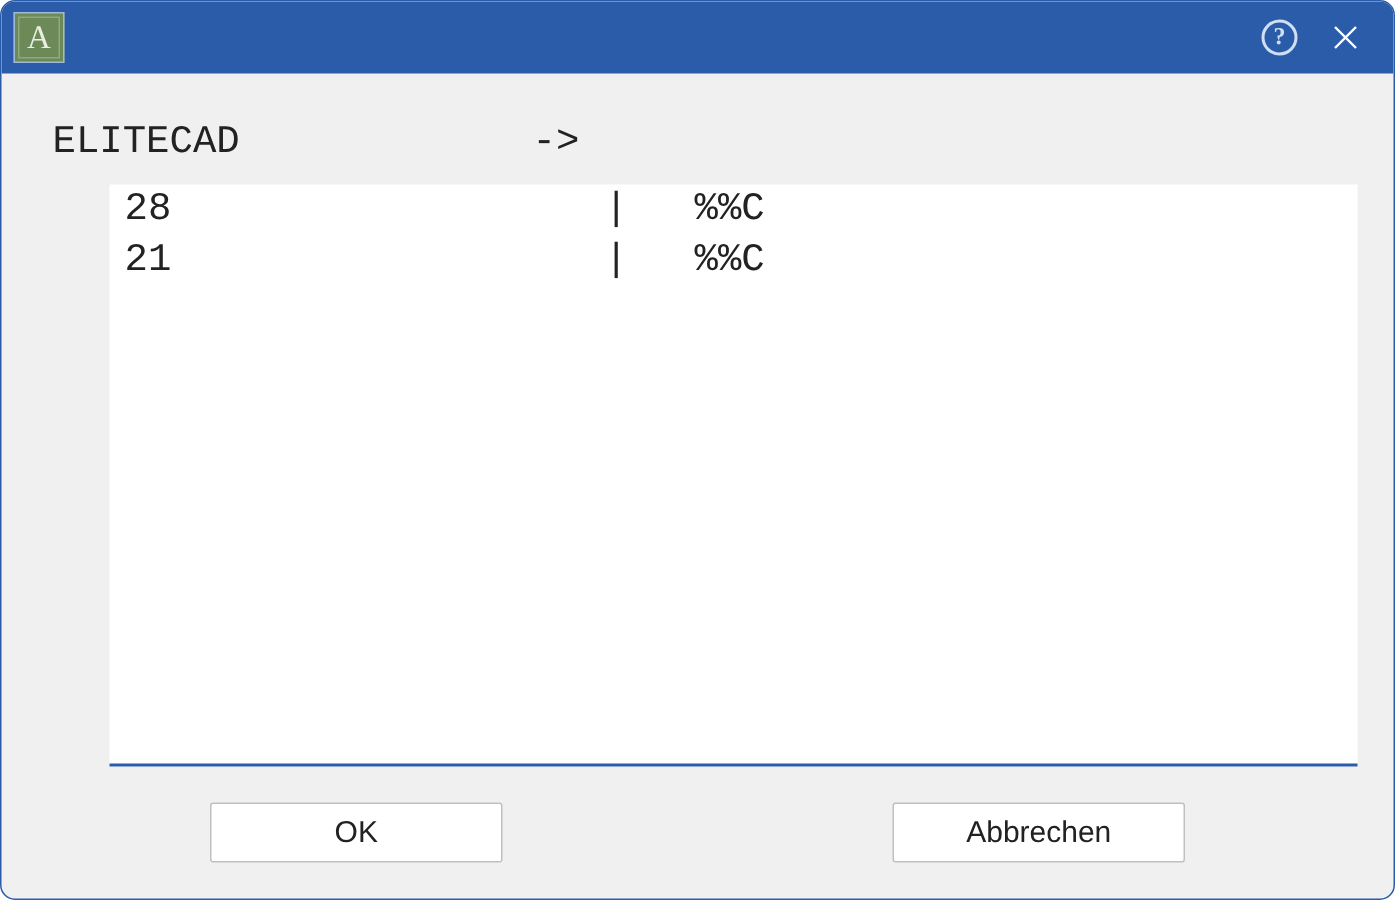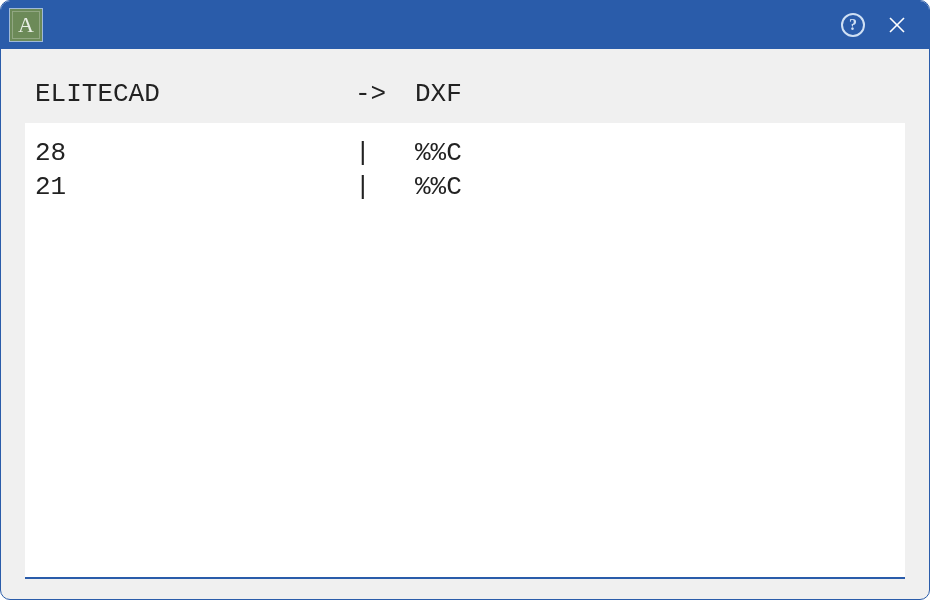--- a/index.html
+++ b/index.html
@@ -100,22 +100,23 @@
     padding: 6px 10px 14px 10px;
   }
   .col-left  { width: 320px; }
   .col-arrow { width: 60px; }
   .col-right { flex: 1; }
 
   .listbox {
     flex: 1;
     background: #fff;
     border-bottom: 2px solid var(--listbox-border);
-    padding: 14px 10px;
+    padding: 0 10px;
     overflow: auto;
+    margin-left: 48px;
   }
   .listrow {
     display: flex;
     line-height: 1.3;
   }
   .listrow .col-left  { width: 320px; }
   .listrow .col-sep   { width: 60px; }
   .listrow .col-right { flex: 1; }
 
   
@@ -161,33 +162,36 @@
         <line x1="16" y1="2" x2="2" y2="16"></line>
       </svg>
     </div>
   </div>
 
   <div class="body">
 
     <div class="header-row mono">
       <div class="col-left">ELITECAD</div>
       <div class="col-arrow">-&gt;</div>
-      <div class="col-right">DXF</div>
     </div>
 
     <div class="listbox mono" id="listbox">
 
     <div class="listrow">
           <div class="col-left">28</div>
           <div class="col-sep">|</div>
           <div class="col-right">%%C</div>
         </div>
         <div class="listrow">
           <div class="col-left">21</div>
           <div class="col-sep">|</div>
           <div class="col-right">%%C</div>
         </div>
       </div>
 
+    <div class="button-row">
+      <button class="btn">OK</button>
+      <button class="btn">Abbrechen</button>
+    </div>
 
   </div>
 
 </div>
 
 </body></html>

